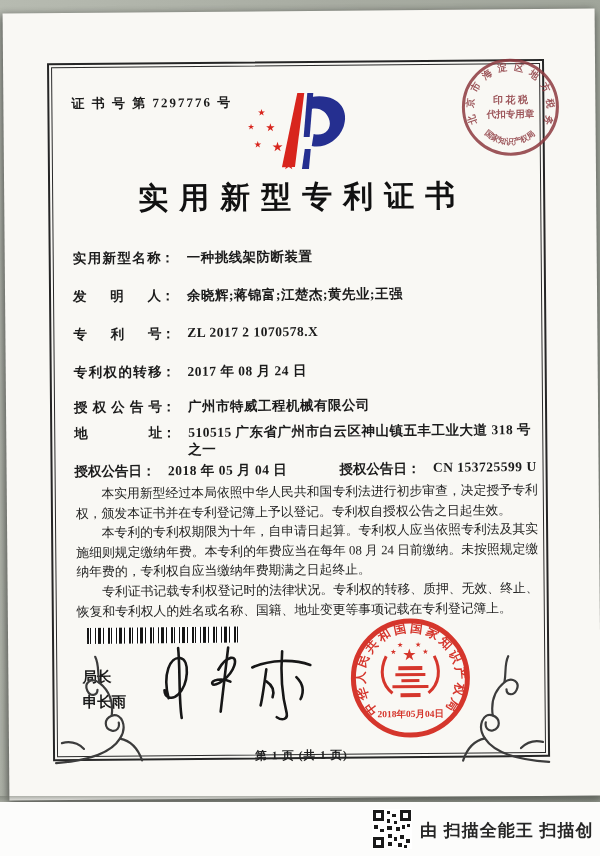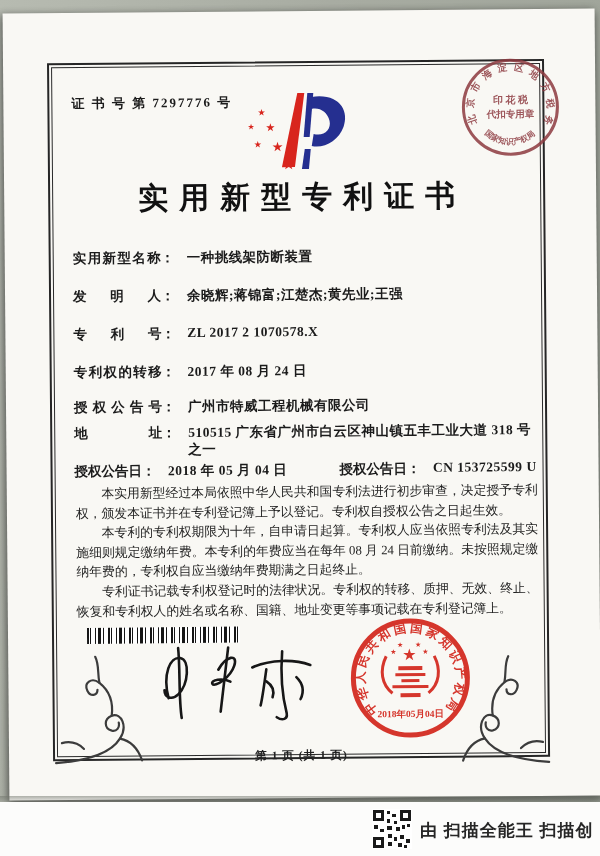--- a/index.html
+++ b/index.html
@@ -113,20 +113,24 @@
     </div>
 
     <div class="paras">
       <p>本实用新型经过本局依照中华人民共和国专利法进行初步审查，决定授予专利权，颁发本证书并在专利登记簿上予以登记。专利权自授权公告之日起生效。</p>
       <p>本专利的专利权期限为十年，自申请日起算。专利权人应当依照专利法及其实施细则规定缴纳年费。本专利的年费应当在每年 08 月 24 日前缴纳。未按照规定缴纳年费的，专利权自应当缴纳年费期满之日起终止。</p>
       <p>专利证书记载专利权登记时的法律状况。专利权的转移、质押、无效、终止、恢复和专利权人的姓名或名称、国籍、地址变更等事项记载在专利登记簿上。</p>
     </div>
 
     <div class="barcode"></div>
 
+    <div class="signer">
+      <div>局长</div>
+      <div>申长雨</div>
+    </div>
 
     <svg class="sig" width="175" height="92" viewBox="0 0 175 92">
       <g fill="none" stroke="#171717" stroke-width="2.6" stroke-linecap="round">
         <path d="M20,58 C14,34 22,16 32,18 C42,20 40,44 30,54 C24,60 16,58 16,50"></path>
         <path d="M30,8 C32,28 30,58 33,78"></path>
         <path d="M70,30 C78,16 90,14 86,26 C82,38 66,48 64,44 C62,40 74,38 82,42"></path>
         <path d="M80,8 L72,72"></path>
         <path d="M104,28 C122,20 146,20 162,26"></path>
         <path d="M118,30 C116,44 114,58 112,66"></path>
         <path d="M134,12 C132,36 134,58 138,74 C139,80 134,82 128,78"></path>

